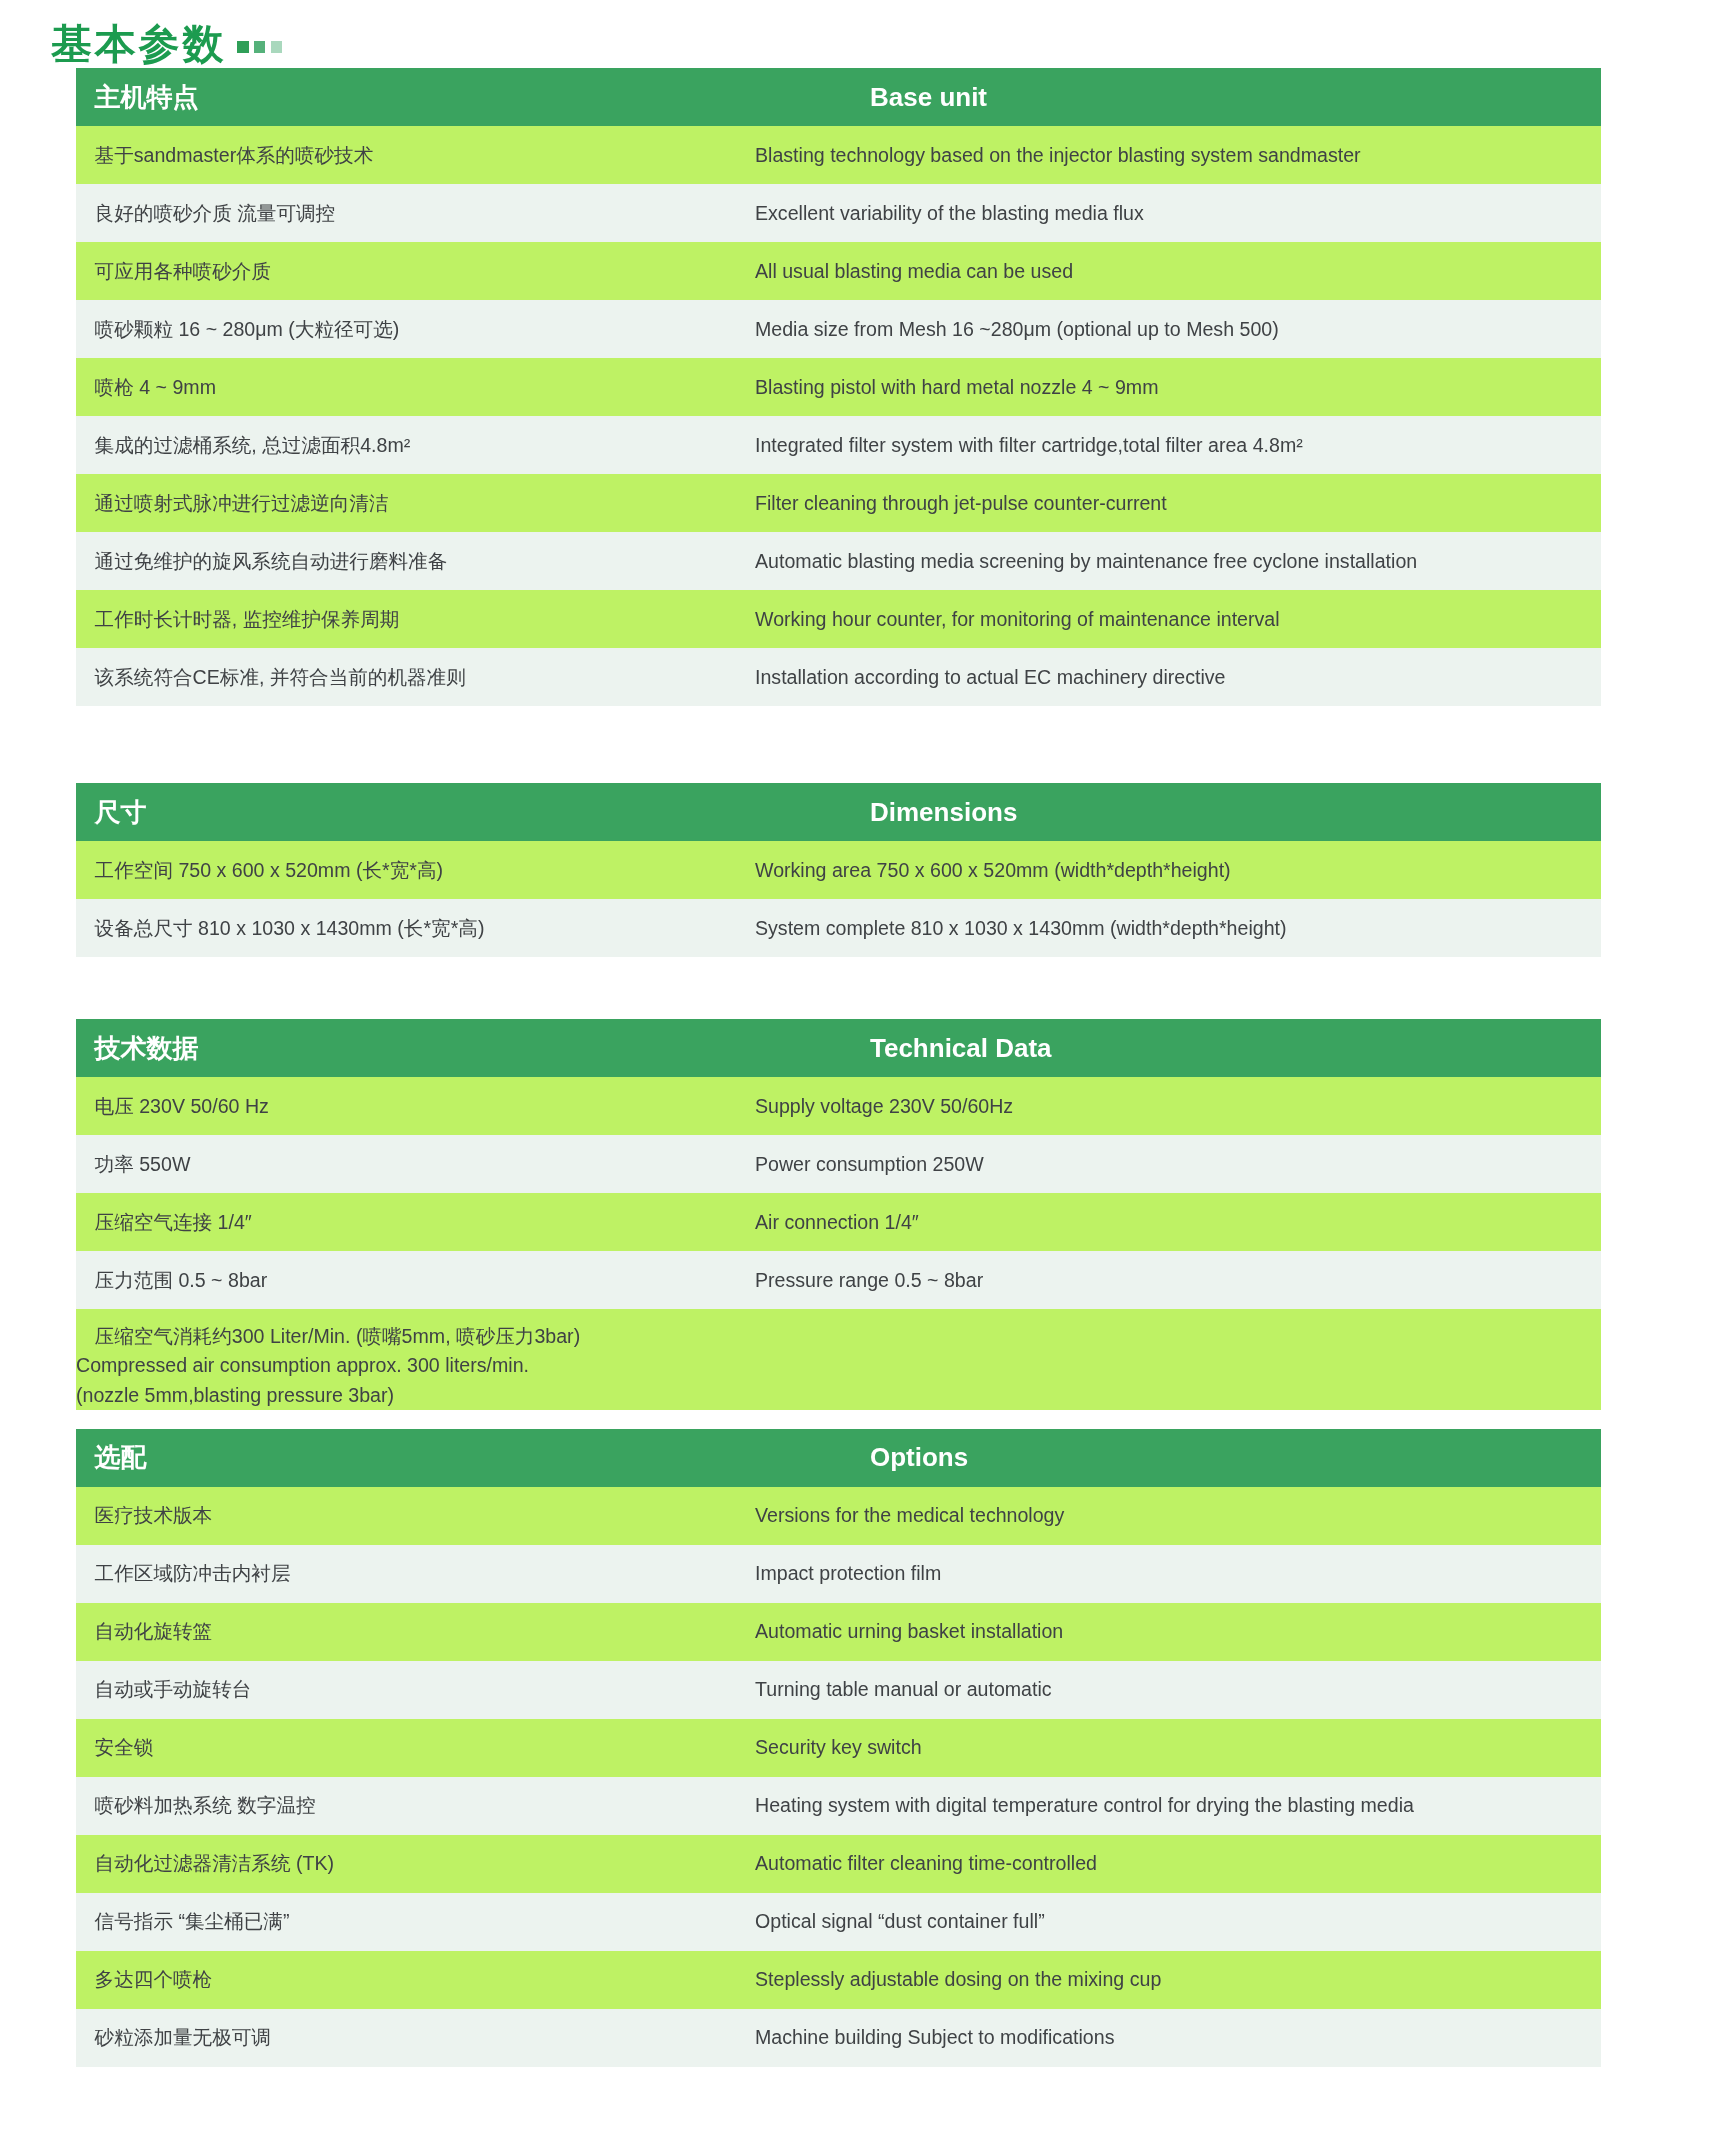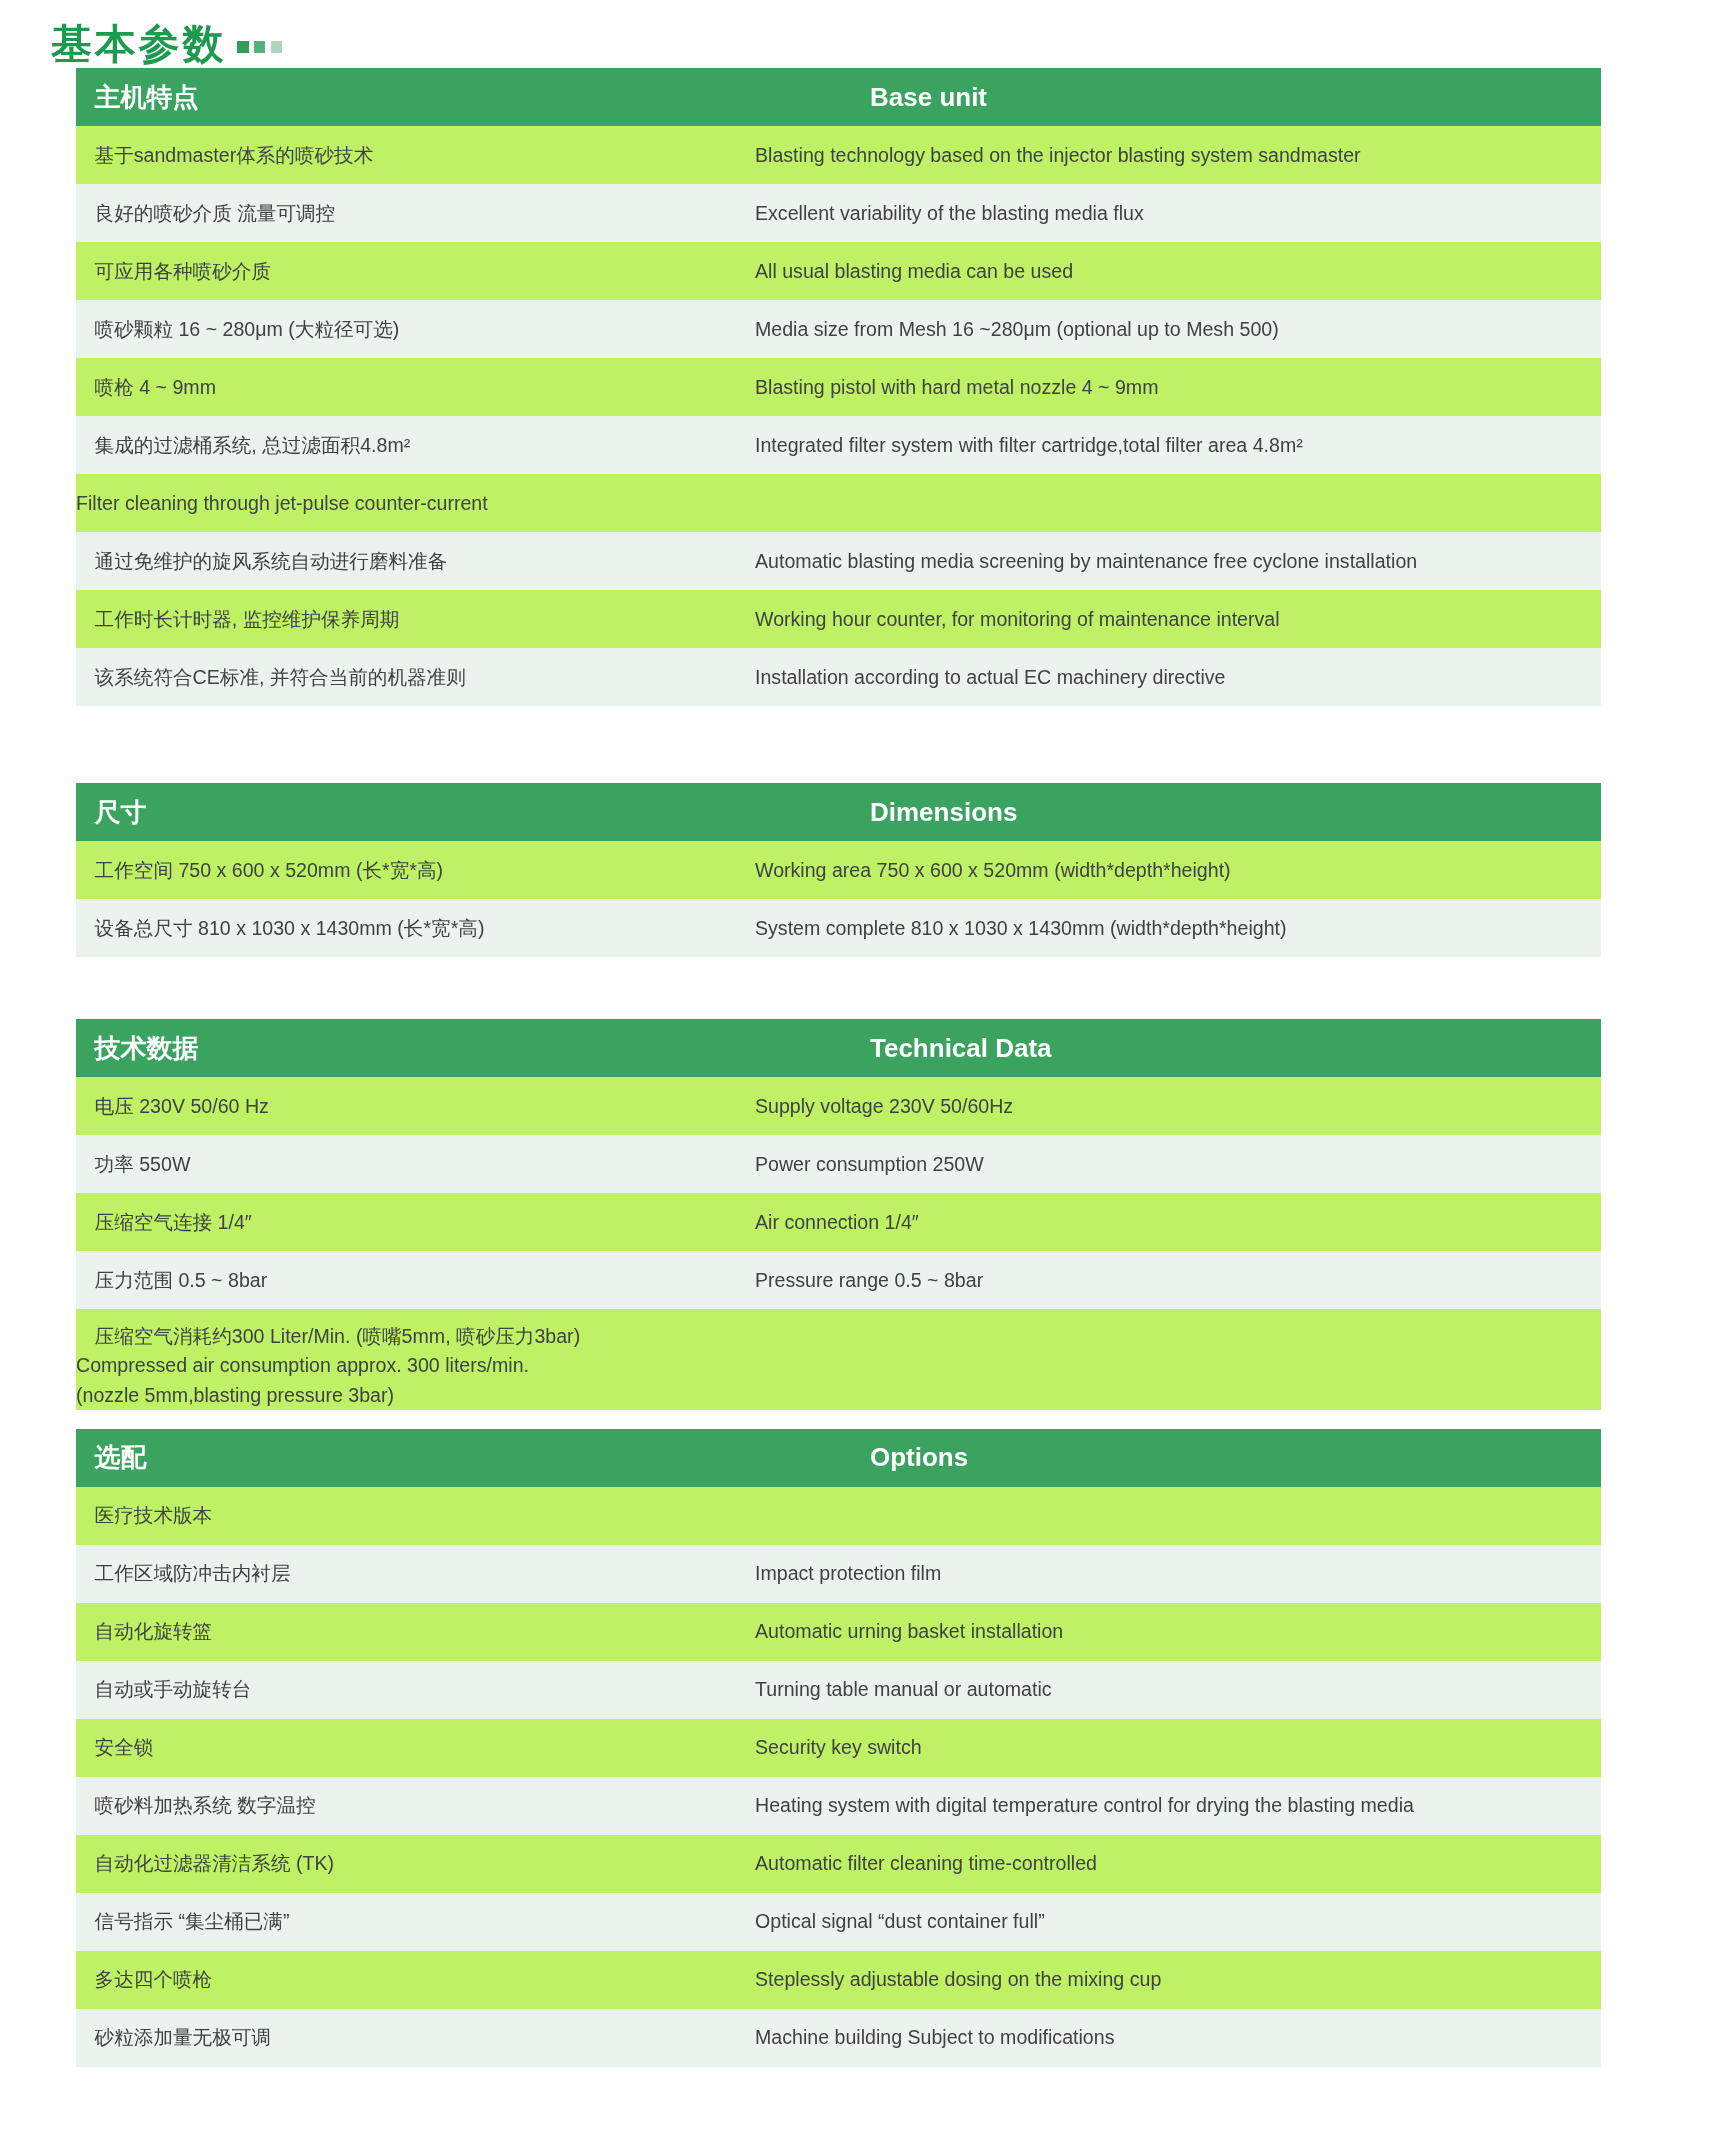--- a/index.html
+++ b/index.html
@@ -88,20 +88,21 @@
       </div>
       <div class="row">
         <div class="cell-cn">喷枪 4 ~ 9mm</div>
         <div class="cell-en">Blasting pistol with hard metal nozzle  4 ~ 9mm</div>
       </div>
       <div class="row">
         <div class="cell-cn">集成的过滤桶系统, 总过滤面积4.8m²</div>
         <div class="cell-en">Integrated filter system with filter cartridge,total filter area 4.8m²</div>
       </div>
       <div class="row">
+        <div class="cell-cn">通过喷射式脉冲进行过滤逆向清洁</div>
         <div class="cell-en">Filter cleaning through jet-pulse counter-current</div>
       </div>
       <div class="row">
         <div class="cell-cn">通过免维护的旋风系统自动进行磨料准备</div>
         <div class="cell-en">Automatic blasting media screening by maintenance free cyclone installation</div>
       </div>
       <div class="row">
         <div class="cell-cn">工作时长计时器, 监控维护保养周期</div>
         <div class="cell-en">Working hour counter, for monitoring of maintenance interval</div>
       </div>
@@ -162,20 +163,21 @@
   </div>
 
   <div class="section s4">
     <div class="sec-header">
       <div class="hdr-cn">选配</div>
       <div class="hdr-en">Options</div>
     </div>
     <div class="rows">
       <div class="row">
         <div class="cell-cn">医疗技术版本</div>
+        <div class="cell-en">Versions for the medical technology</div>
       </div>
       <div class="row">
         <div class="cell-cn">工作区域防冲击内衬层</div>
         <div class="cell-en">Impact protection film</div>
       </div>
       <div class="row">
         <div class="cell-cn">自动化旋转篮</div>
         <div class="cell-en">Automatic urning basket installation</div>
       </div>
       <div class="row">

